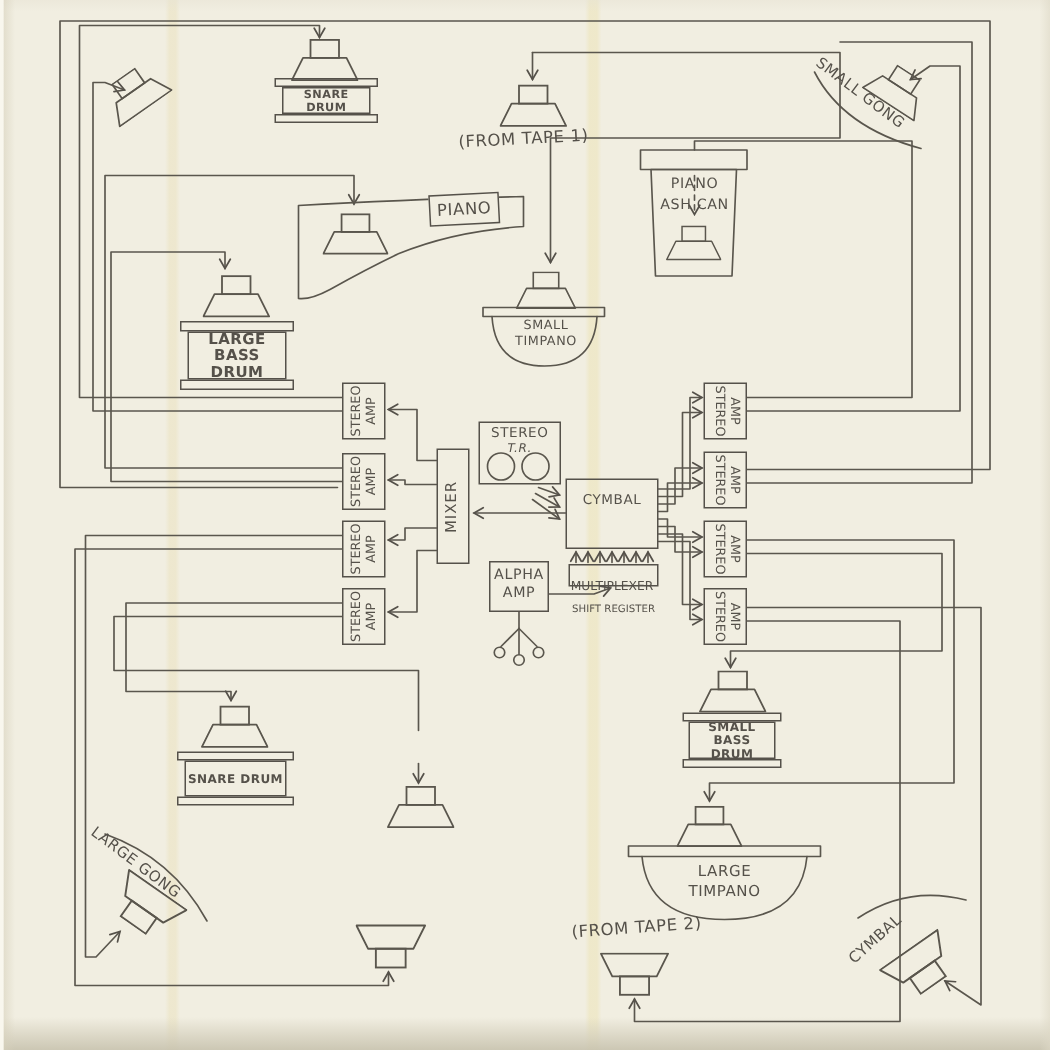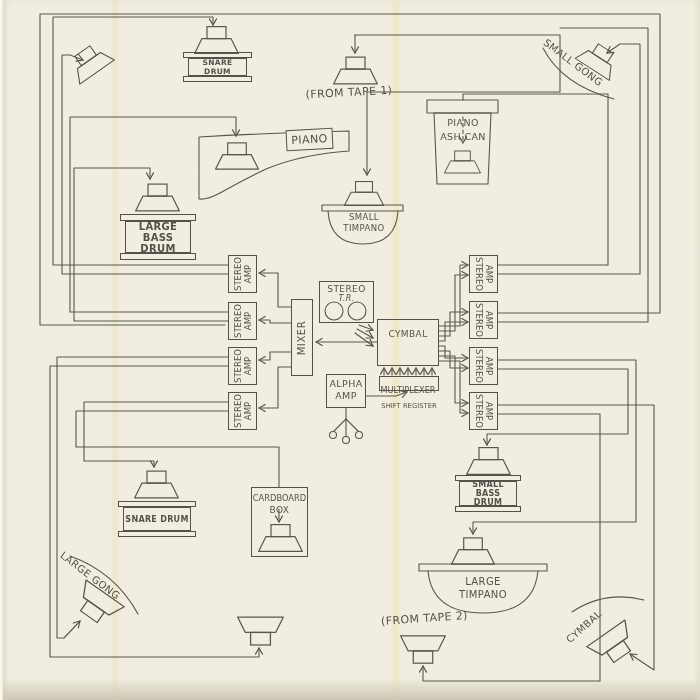--- a/index.html
+++ b/index.html
@@ -256,24 +256,20 @@
 
 <div class="box" style="left:379px;top:376px;width:60px;height:15px;">
   <div class="lbl" style="left:0;top:3px;width:58px;font-size:6.8px;letter-spacing:0;margin-top:23px;">SHIFT REGISTER</div>
 </div>
 
 <div class="box" style="left:326px;top:374px;width:40px;height:34px;">
   <div class="lbl" style="left:0;top:4px;width:38px;font-size:9.5px;">ALPHA</div>
   <div class="lbl" style="left:0;top:16px;width:38px;font-size:9.5px;">AMP</div>
 </div>
 
-<div class="box" style="left:251px;top:487px;width:57px;height:70px;">
-  <div class="lbl" style="left:0;top:6px;width:55px;font-size:8.3px;letter-spacing:0;">CARDBOARD</div>
-  <div class="lbl" style="left:0;top:17px;width:55px;font-size:9px;">BOX</div>
-</div>
 
 
 <div class="lbl box bg" style="left:286px;top:129px;width:47px;height:21px;font-size:11px;line-height:19px;transform:rotate(-3deg);"><span>PIANO</span></div>
 
 <div class="lbl" style="left:303px;top:87px;width:92px;font-size:11px;transform:rotate(-3deg);"><span>(FROM TAPE 1)</span></div>
 
 <div class="lbl twoline" style="left:432px;top:116px;width:62px;font-size:9.5px;line-height:14px;">
   <span>PIANO</span>
   <span>ASH CAN</span>
 </div>

